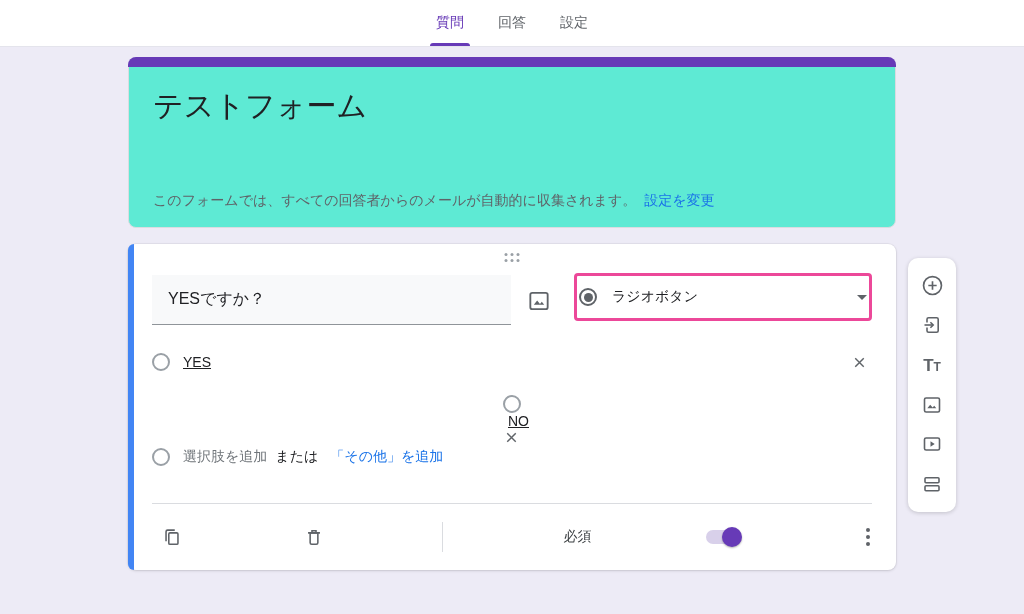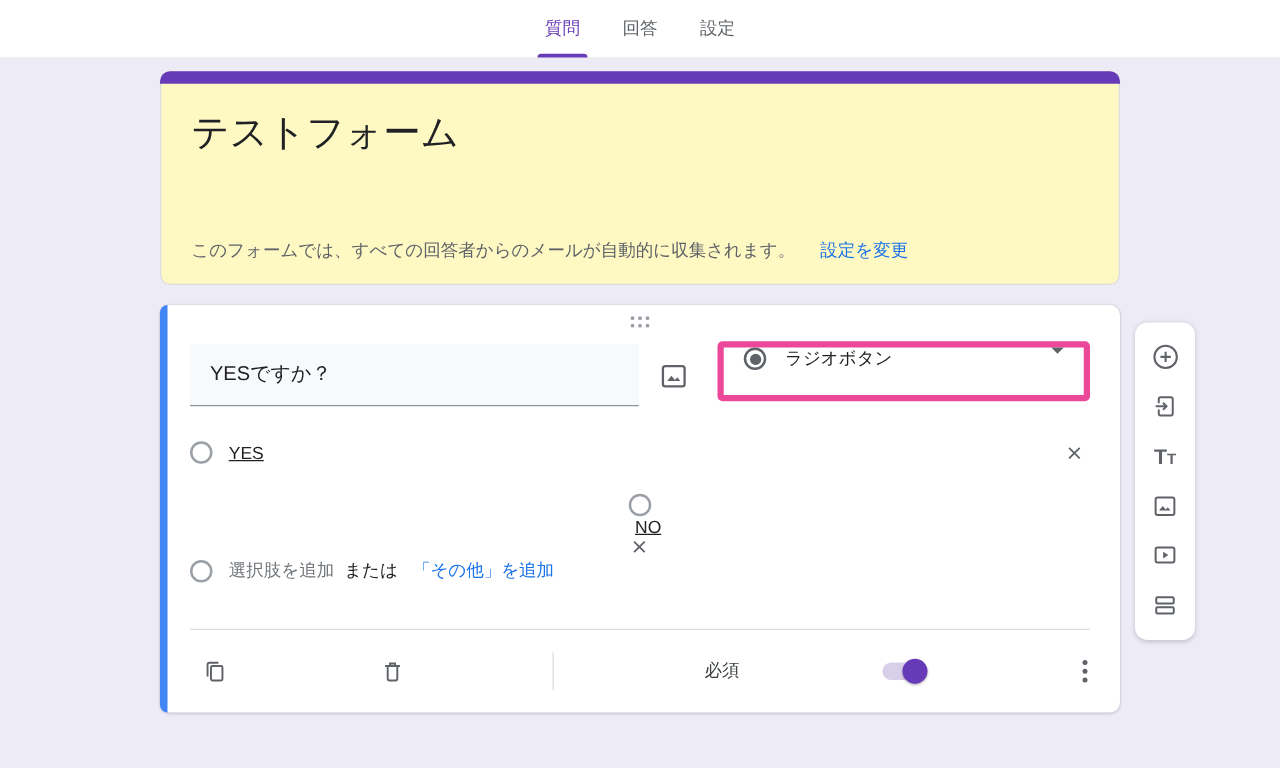--- a/index.html
+++ b/index.html
@@ -21,30 +21,30 @@
   }
   .tab.active { color:#673ab7; }
   .tab.active::after {
     content:""; position:absolute; left:4px; right:4px; bottom:0;
     height:3px; background:#673ab7; border-radius:3px 3px 0 0;
   }
 
   
   .form-card {
     position:absolute; left:128px; top:57px; width:768px; height:171px;
-    background:#fef9c3; border-radius:8px; border:1px solid #dadce0;
+    background:#5eead4; border-radius:8px; border:1px solid #dadce0;
   }
   .form-card .accent {
     position:absolute; top:-1px; left:-1px; right:-1px; height:10px;
     background:#673ab7; border-radius:8px 8px 0 0;
   }
   .form-title { position:absolute; left:24px; top:28px; font-size:30px; font-weight:400; color:#202124; }
   .form-desc  { position:absolute; left:24px; top:87px; font-size:14px; font-weight:700; color:#202124; }
   .form-notice{ position:absolute; left:24px; top:134px; font-size:14px; color:#5f6368; }
-  .form-notice a { color:#1a73e8; text-decoration:none; margin-left:20px; cursor:pointer;text-align:right; }
+  .form-notice a { color:#1a73e8; text-decoration:none; margin-left:8px; cursor:pointer;text-align:right; }
 
   
   .q-card {
     position:absolute; left:128px; top:244px; width:768px; height:326px;
     background:#ffffff; border-radius:8px;
     box-shadow:0 1px 3px rgba(0,0,0,.13), 0 0 0 1px rgba(0,0,0,.04);
   }
   .q-card .left-accent {
     position:absolute; left:0; top:0; bottom:0; width:6px;
     background:#4285f4; border-radius:8px 0 0 8px;
@@ -61,22 +61,22 @@
     background:#f8f9fa; border:none; border-bottom:1px solid #8f9499;
     font-size:16px; color:#202124; display:flex; align-items:center; padding:0 16px;
     cursor:text;
   }
   .img-btn {
     position:absolute; left:394px; top:42px; width:34px; height:30px;
     display:flex; align-items:center; justify-content:center; cursor:pointer;
   }
   .type-select {
     position:absolute; left:446px; top:29px; width:298px; height:48px;
-    border:5px solid #ec4899; border-radius:4px;
-    display:flex; align-items:flex-start; padding:0 16px; cursor:pointer; background:#fff;
+    border:3px solid #ec4899; border-radius:4px;
+    display:flex; align-items:center; padding:0 2px; cursor:pointer; background:#fff;
   }
   .radio-checked {
     width:18px; height:18px; border:2px solid #5f6368; border-radius:50%;
     display:flex; align-items:center; justify-content:center; flex:none;
   }
   .radio-checked i { width:9px; height:9px; border-radius:50%; background:#5f6368; }
   .type-select .lbl { margin-left:15px; font-size:14px; color:#202124; flex:1; }
   .caret { width:0; height:0; border-left:5px solid transparent; border-right:5px solid transparent; border-top:5px solid #5f6368; }
 
   .opt-row { position:absolute; left:24px; right:24px; height:28px; display:flex; align-items:center; }

